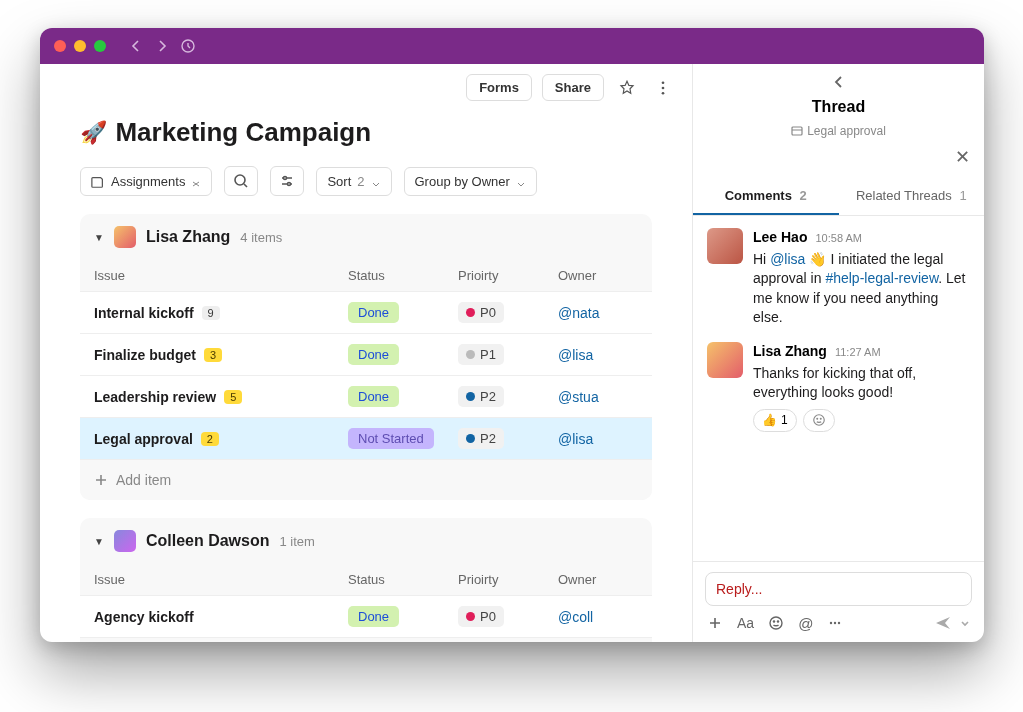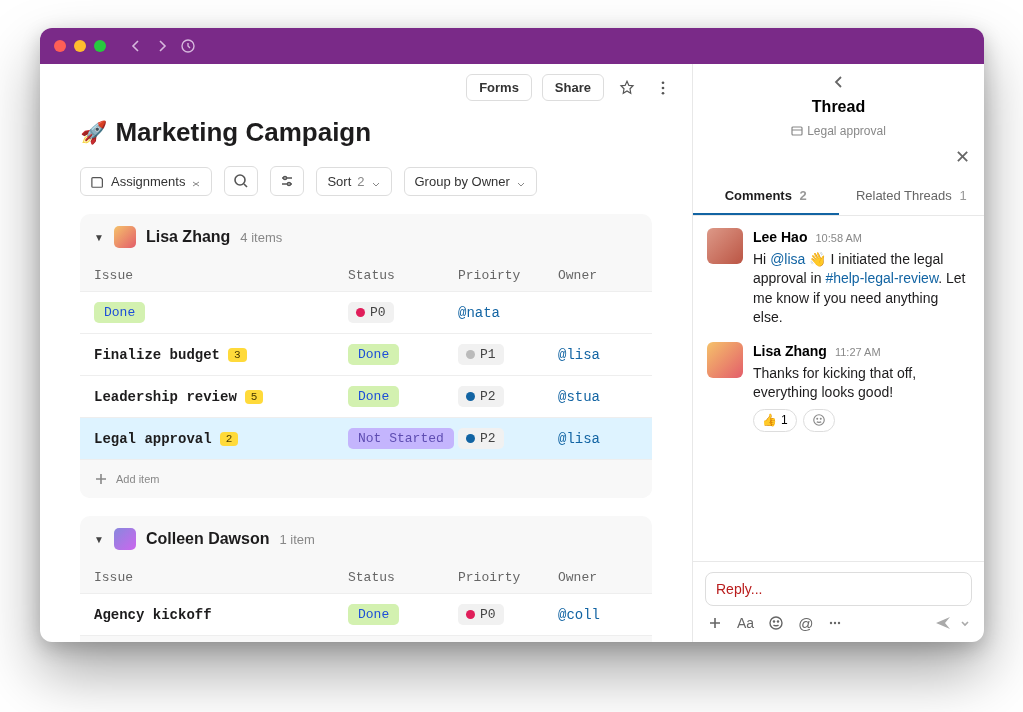--- a/index.html
+++ b/index.html
@@ -54,35 +54,35 @@
 
 .group { background: #f8f8f8; border-radius: 10px; margin-bottom: 18px; overflow: hidden; }
 .group-header { display: flex; align-items: center; gap: 10px; padding: 12px 14px; font-weight: 700; color: #1d1c1d; }
 .caret { font-size: 10px; color: #444; }
 .avatar { width: 22px; height: 22px; border-radius: 5px; background: linear-gradient(135deg,#f5c26b,#e35d6a); flex-shrink:0; }
 .avatar.a2 { background: linear-gradient(135deg,#88d,#c6e); }
 .avatar.thread1 { background: linear-gradient(135deg,#d98,#b54); }
 .avatar.thread2 { background: linear-gradient(135deg,#f5c26b,#e35d6a); }
 .group-sub { color: #888; font-weight: 400; font-size: 13px; }
 
-.tbl-head, .tbl-row { display: grid; grid-template-columns: 1fr 110px 100px 80px; align-items: center; font-family: Liberation Mono, monospace; }
+.tbl-head, .tbl-row { display: grid; grid-template-columns: 1fr 110px 100px 80px; align-items: center; }
 .tbl-head { padding: 8px 14px; font-size: 13px; color: #666; }
 .tbl-row { background: #fff; border-top: 1px solid #eee; padding: 10px 14px; font-size: 14px; font-weight: 600; color: #1d1c1d; }
 .tbl-row.selected { background: #def3ff; }
 .issue-cell { display: flex; align-items: center; gap: 8px; }
 .count-badge { font-size: 11px; background: #eee; color: #333; border-radius: 4px; padding: 1px 6px; font-weight: 400; }
 .count-badge.yellow { background: #ffda3a; color: #4a3a00; }
 .status-pill { font-size: 13px; padding: 3px 10px; border-radius: 5px; display: inline-block; font-weight: 400; }
 .status-done { background: #d3f1b0; color: #1d4ed8; }
 .status-notstarted { background: #c4b5fd; color: #5e4db2; }
 .priority-pill { font-size: 13px; padding: 3px 8px; border-radius: 5px; display: inline-flex; align-items: center; gap: 5px; background: #f1f1f1; color: #444; font-weight: 400; }
 .pri-dot { width: 9px; height: 9px; border-radius: 50%; }
 .pri-red { background: #e01e5a; } .pri-gray { background: #bbb; } .pri-blue { background: #1264a3; }
 .owner { color: #1264a3; font-weight: 400; }
-.add-item { padding: 12px 14px; color: #888; font-size: 11px; display: flex; align-items: center; gap: 8px; cursor: pointer; border-top: 1px solid #eee; background:#f8f8f8; }
+.add-item { padding: 12px 14px; color: #888; font-size: 14px; display: flex; align-items: center; gap: 8px; cursor: pointer; border-top: 1px solid #eee; background:#f8f8f8; }
 
 
 .thread { width: 292px; border-left: 1px solid #e8e8e8; display: flex; flex-direction: column; }
 .thread-head { display: flex; align-items: center; padding: 10px 14px; gap: 8px; flex-direction: column; }
 .back { color: #666; cursor: pointer; }
 .thread-title { font-size: 16px; font-weight: 800; }
 .thread-crumb { font-size: 12px; color: #888; display: flex; align-items: center; gap: 4px; }
 .thread-close { margin-left: auto; color: #666; cursor: pointer; font-size: 18px; }
 
 .thread-tabs { display: flex; border-bottom: 1px solid #e8e8e8; }
@@ -212,20 +212,24 @@
     <span>Lisa Zhang</span>
     <span class="group-sub">4 items</span>
               </div>
               <div class="tbl-head">
                 <span>Issue</span>
     <span>Status</span>
     <span>Prioirty</span>
     <span>Owner</span>
               </div>
               <div class="tbl-row">
+      <span class="issue-cell">
+                  <span>Internal kickoff</span>
+                  <span class="count-badge ">9</span>
+                </span>
       <span><span class="status-pill status-done">Done</span></span>
       <span><span class="priority-pill"><span class="pri-dot pri-red"></span>P0</span></span>
       <span class="owner">@nata</span>
               </div>
               <div class="tbl-row">
       <span class="issue-cell">
                   <span>Finalize budget</span>
                   <span class="count-badge yellow">3</span>
                 </span>
       <span><span class="status-pill status-done">Done</span></span>

